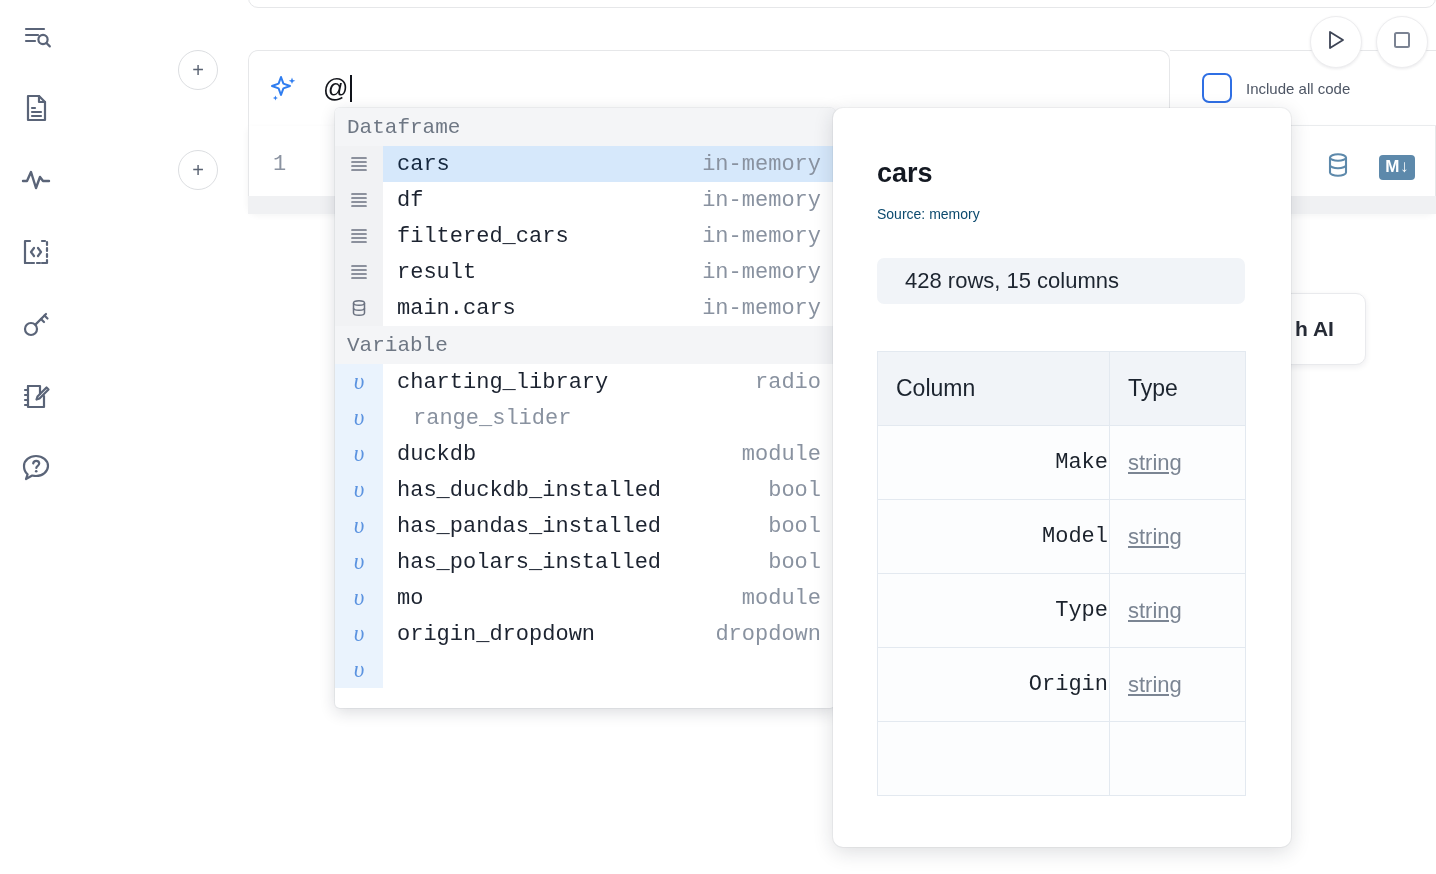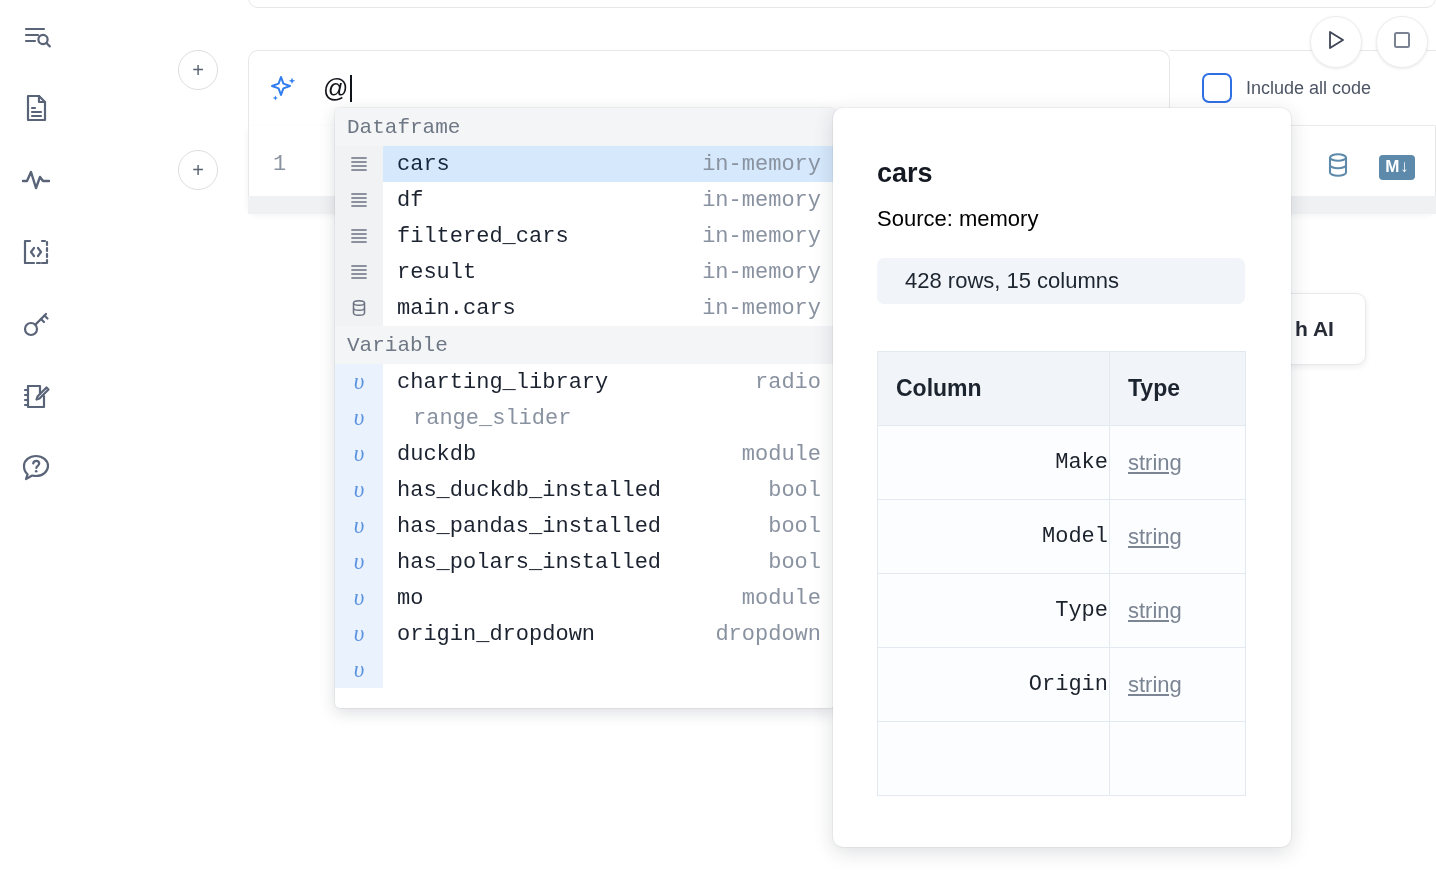--- a/index.html
+++ b/index.html
@@ -64,21 +64,21 @@
     position: absolute; left: 1170px; top: 50px; width: 266px; height: 76px;
     border-top: 1px solid #e6e7e9; border-bottom: 1px solid #eceef0;
     background: #fff;
     display: flex; align-items: center; padding-left: 32px;
   }
   .chk-box {
     width: 30px; height: 30px; border: 2px solid #2f6fe4; border-radius: 7px;
     background: #fff; flex: 0 0 30px; cursor: pointer;
   }
   .chk-label {
-    margin-left: 14px; font-size: 18px; color: #4d5564;
+    margin-left: 14px; font-size: 15px; color: #4d5564;
     font-family: "Liberation Sans", sans-serif; white-space: nowrap;
   }
 
   .run-controls {
     position: absolute; top: 16px; left: 1310px; display: flex; gap: 14px; z-index: 6;
   }
   .round-btn {
     width: 52px; height: 52px; border-radius: 50%; background: #fff;
     border: 1px solid #ededef; box-shadow: 0 1px 3px rgba(20,25,40,.09);
     display: flex; align-items: center; justify-content: center; cursor: pointer;
@@ -169,38 +169,38 @@
     background: #fff; border-radius: 10px;
     box-shadow: 0 5px 20px rgba(25,32,50,.15), 0 0 0 1px rgba(20,30,50,.045);
     overflow: hidden; z-index: 21;
   }
   .d-title {
     position: absolute; left: 44px; top: 50px;
     font-size: 27px; font-weight: bold; color: #141922;
   }
   .d-source {
     position: absolute; left: 44px; top: 98px;
-    font-size: 22px; color: #000000;
+    font-size: 14px; color: #0c4a6e;
   }
   .d-shape {
     position: absolute; left: 44px; top: 150px; width: 368px; height: 46px;
     background: #f1f4f8; border-radius: 7px;
     display: flex; align-items: center; padding-left: 28px;
     font-size: 22px; color: #1d2530;
   }
   .d-table {
     position: absolute; left: 44px; top: 243px; width: 368px;
     border-collapse: collapse; table-layout: fixed;
   }
   .d-table th, .d-table td {
     border: 1px solid #e3e9f0; height: 74px; text-align: left;
     padding-left: 18px; vertical-align: middle;
   }
   .d-table th {
-    background: #f1f4f8; font-weight: bold; font-size: 23px; color: #1c242f;
+    background: #f1f4f8; font-weight: normal; font-size: 23px; color: #1c242f;
   }
   .d-table td.col {
     background: #fcfdfe; font-family: "Liberation Mono", monospace;
     font-size: 22px; color: #1b222c; text-align: right;
   }
   .d-table td.typ {
     background: #fcfdfe; font-size: 22px; color: #7b8593; text-decoration: underline;
   }
   .d-table col.c1 { width: 232px; }
   .d-table col.c2 { width: 136px; }

